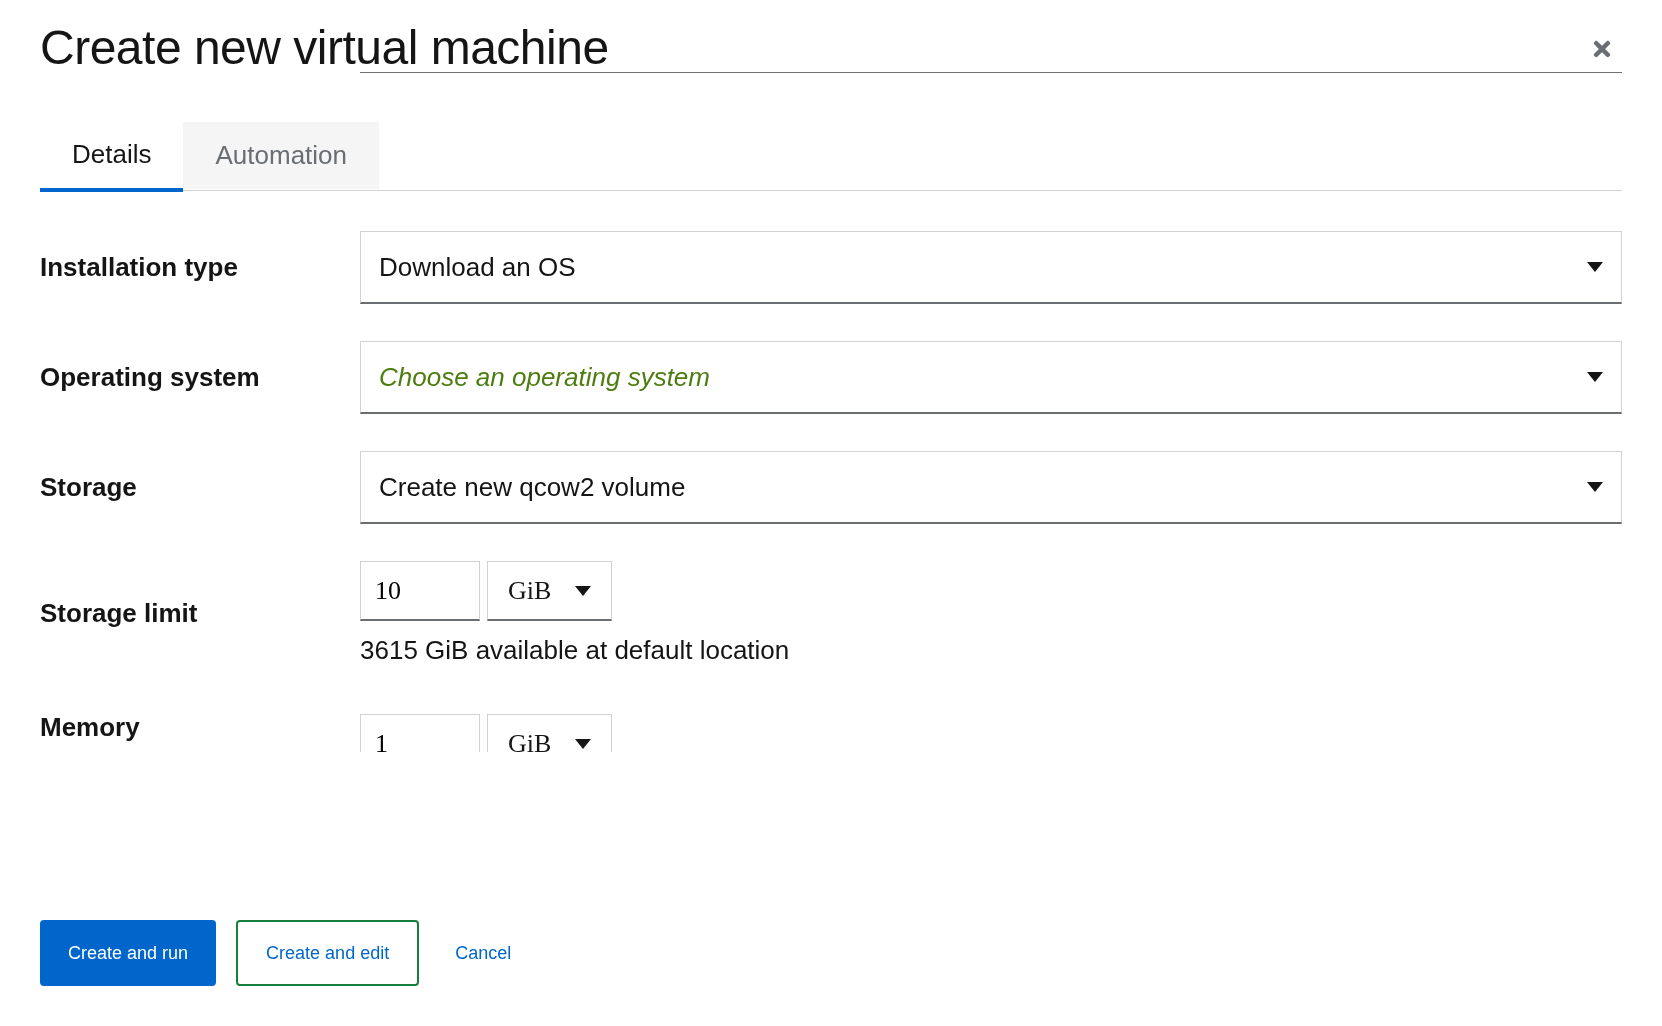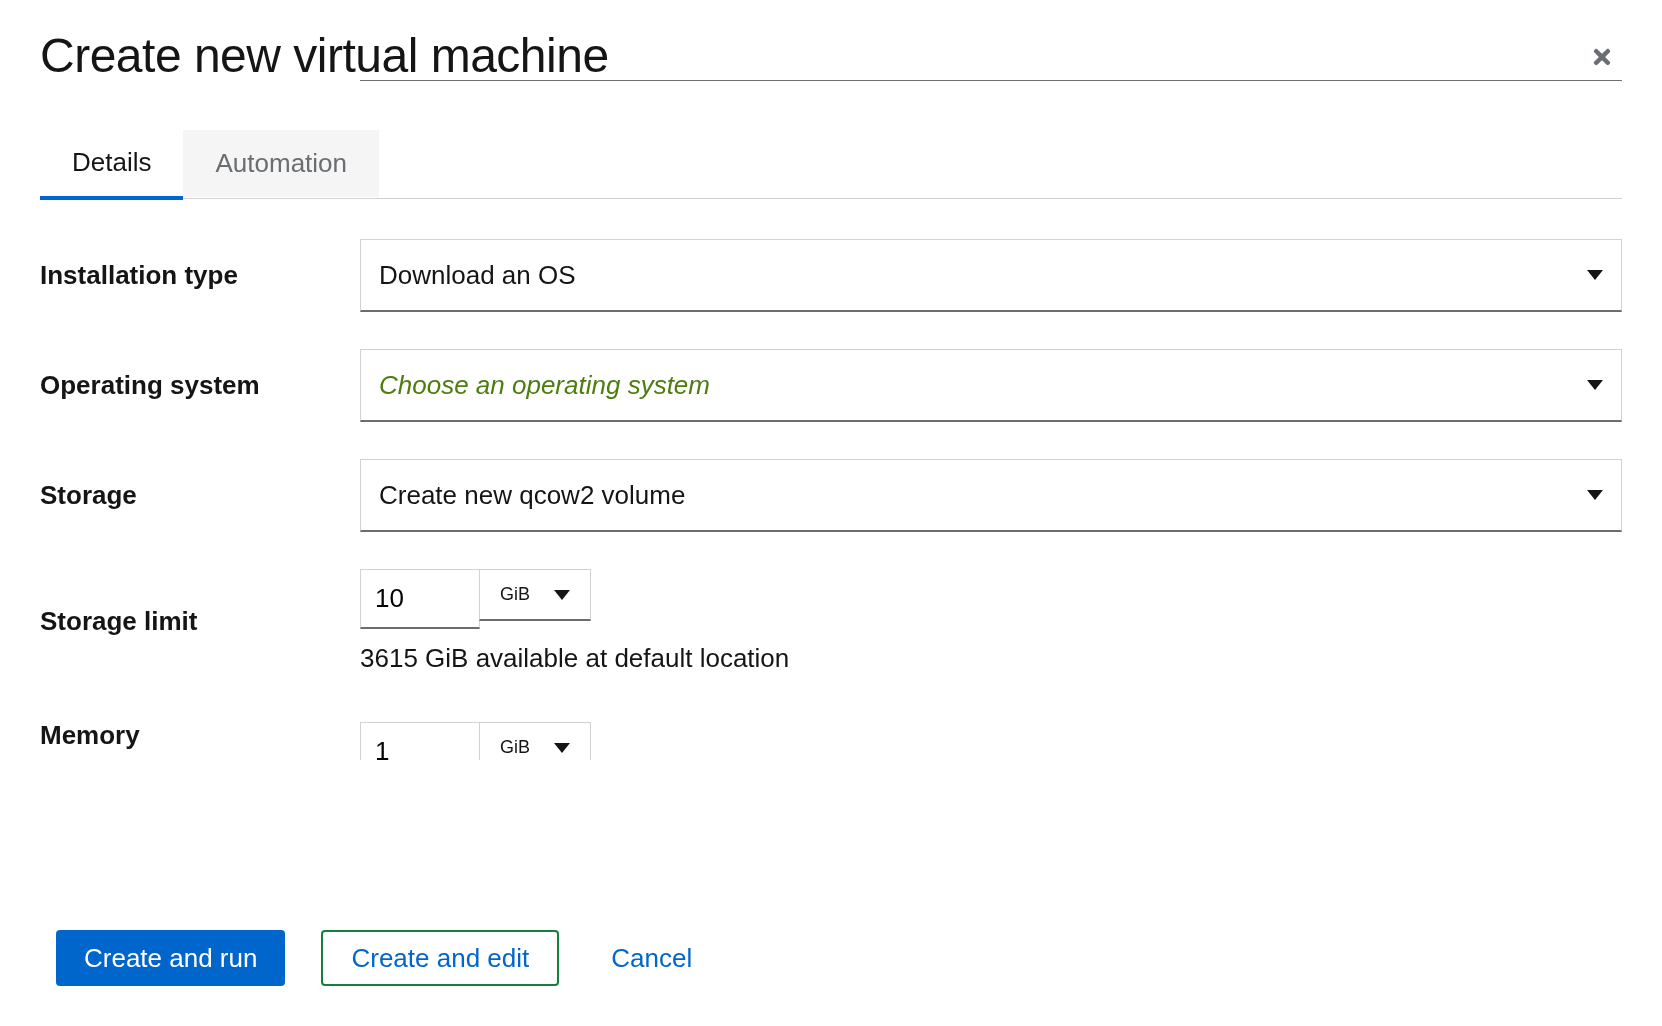--- a/index.html
+++ b/index.html
@@ -6,21 +6,21 @@
     margin: 0;
     padding: 0;
     width: 1662px;
     height: 1026px;
     font-family: "Helvetica Neue", Helvetica, Arial, sans-serif;
     color: #151515;
     background: #fff;
     overflow: hidden;
   }
   .modal {
-    padding: 32px 40px 0 40px;
+    padding: 24px 40px 0 40px;
     box-sizing: border-box;
     width: 100%;
     height: 100%;
     display: flex;
     flex-direction: column;
   }
   .header {
     display: flex;
     justify-content: space-between;
     align-items: flex-start;
@@ -105,41 +105,42 @@
   .caret {
     width: 0;
     height: 0;
     border-left: 8px solid transparent;
     border-right: 8px solid transparent;
     border-top: 10px solid #151515;
   }
 
   .inline-group {
     display: flex;
-    gap: 0;
+    gap: 8px;
+    font-family: Liberation Serif, serif;
   }
   .num-input {
     width: 120px;
     height: 60px;
     border: 1px solid #d2d2d2;
     border-bottom: 2px solid #6a6e73;
     font-size: 26px;
     padding: 0 14px;
     box-sizing: border-box;
     font-family: inherit;
   }
   .unit-select {
     display: flex;
     align-items: center;
     gap: 24px;
     border: 1px solid #d2d2d2;
     border-bottom: 2px solid #6a6e73;
-    height: 52px;
+    height: 60px;
     padding: 0 20px;
-    font-size: 18px;
+    font-size: 26px;
     margin-left: -1px;
     cursor: pointer;
     box-sizing: border-box;
   }
 
   .helper {
     font-size: 26px;
     color: #151515;
     margin-top: 14px;
   }
@@ -147,31 +148,30 @@
   .storage-limit-block .form-row { margin-bottom: 0; }
 
   .footer {
     display: flex;
     align-items: center;
     gap: 20px;
     padding: 40px 0 40px 0;
     background: #fff;
   }
   .btn {
-    height: 56px;
-    font-size: 26px;
+    height: 66px;
+    font-size: 18px;
     padding: 0 28px;
     display: inline-flex;
     align-items: center;
     justify-content: center;
     cursor: pointer;
     border-radius: 4px;
     box-sizing: border-box;
     font-family: inherit;
-    margin-left: 16px;
   }
   .btn-primary {
     background: #0066cc;
     color: #fff;
     border: none;
   }
   .btn-secondary {
     background: #fff;
     color: #0066cc;
     border: 2px solid #15803d;

